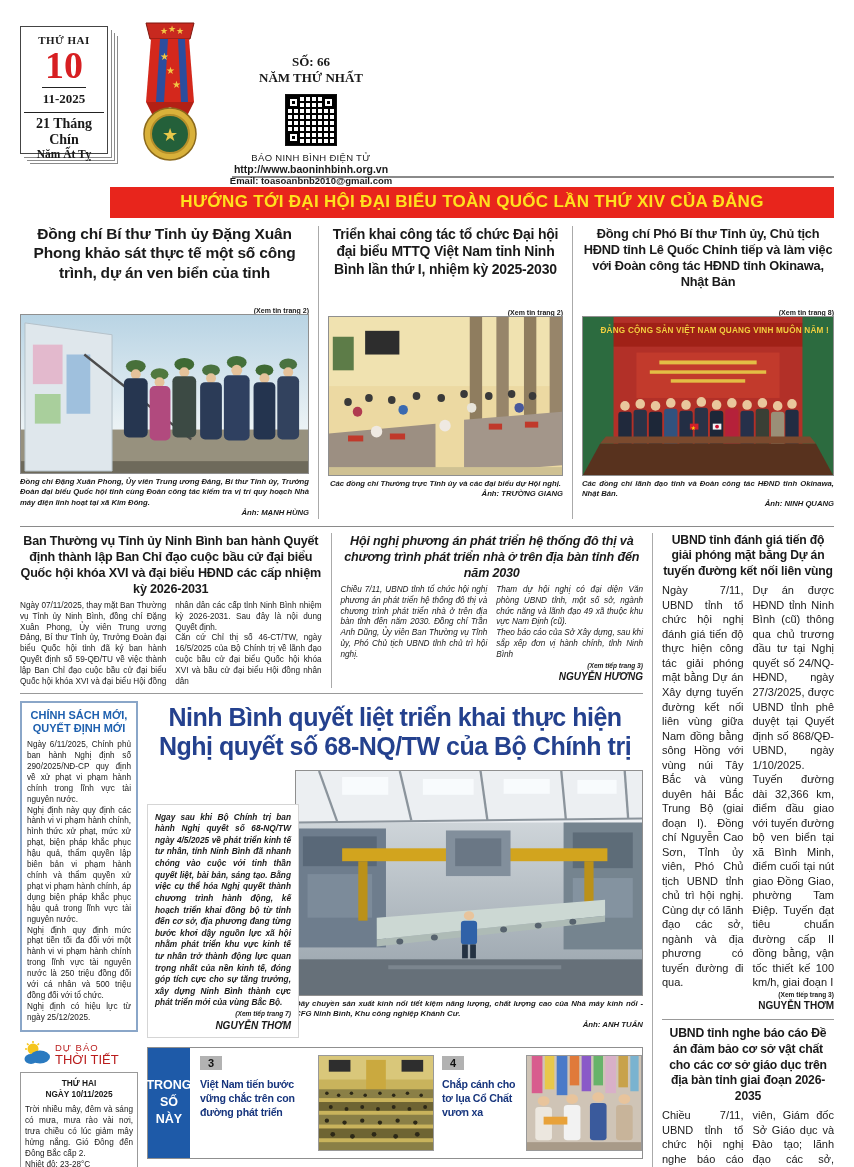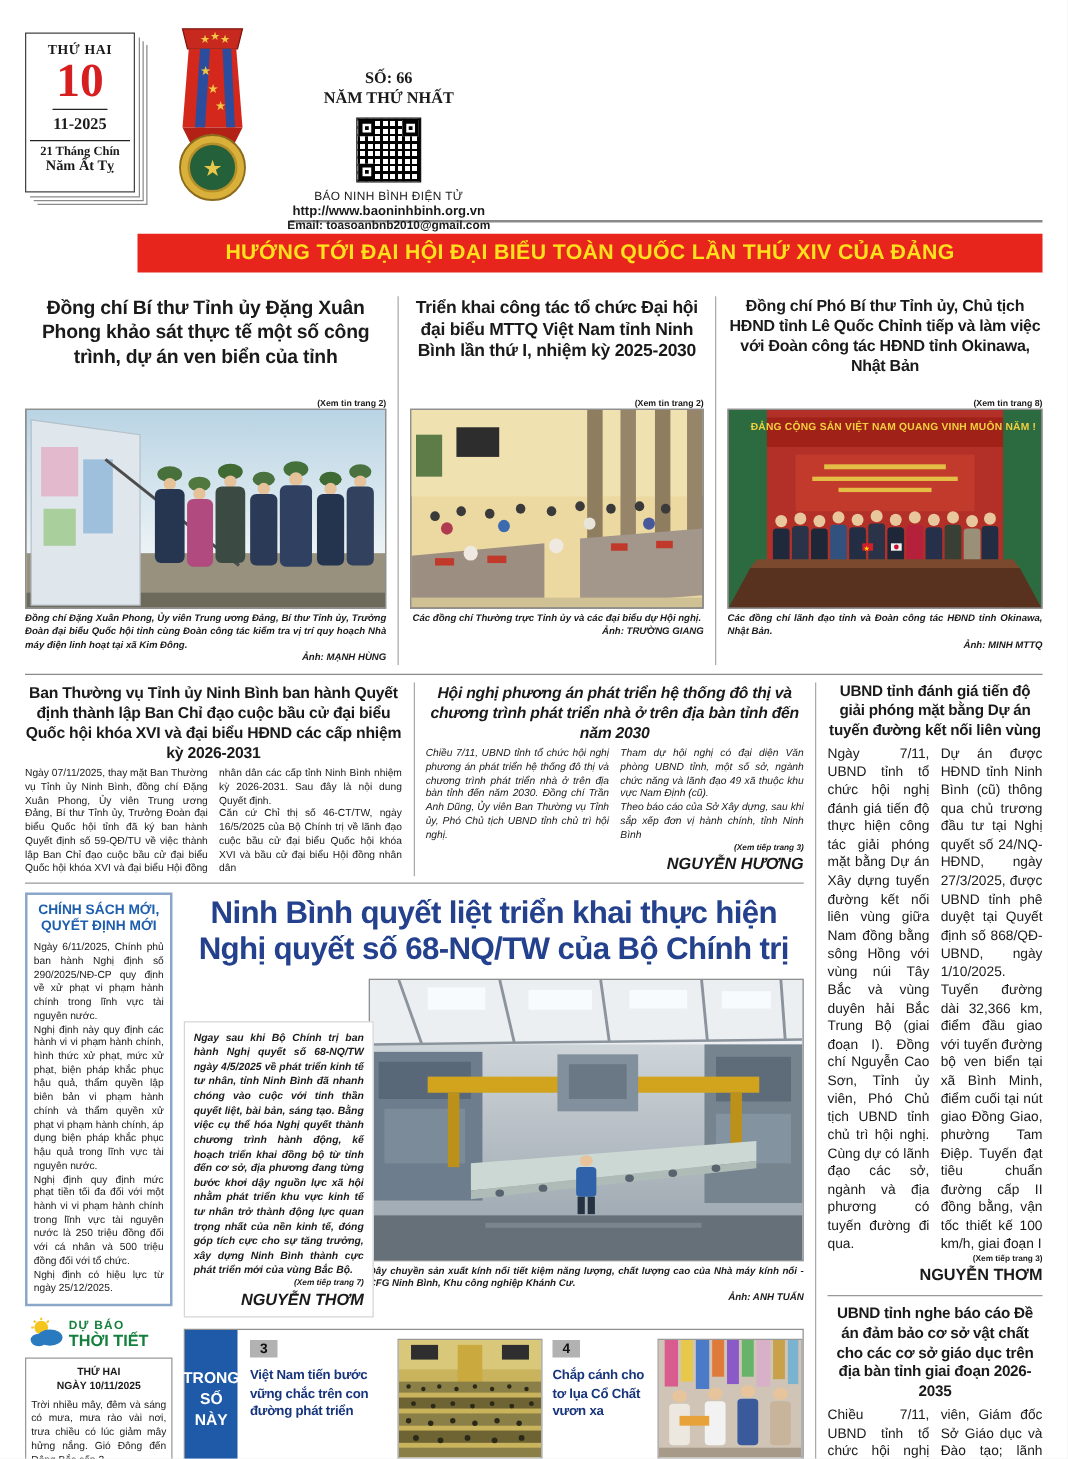--- a/index.html
+++ b/index.html
@@ -8,21 +8,21 @@
 
   
   .header { display:flex; height:148px; }
   .calendar { width:88px; height:128px; margin-top:4px; border:1px solid #444; background:#fff; text-align:center; padding:7px 3px 4px;
     font-family:"Liberation Serif","DejaVu Serif",serif;
     box-shadow:3px 3px 0 #fff,4px 4px 0 #8a8a8a,6px 6px 0 #fff,7px 7px 0 #8a8a8a,9px 9px 0 #fff,10px 10px 0 #8a8a8a; position:relative; z-index:2; }
   .cal-weekday { font-weight:bold; font-size:11px; letter-spacing:.5px; }
   .cal-day { color:#d71f22; font-size:38px; font-weight:bold; line-height:1.02; }
   .cal-rule { width:55%; border-top:1.5px solid #222; margin:2px auto 3px; }
   .cal-my { font-weight:bold; font-size:13px; }
-  .cal-lunar { border-top:1px solid #222; margin-top:5px; padding-top:3px; font-weight:bold; font-size:10px; }
+  .cal-lunar { border-top:1px solid #222; margin-top:5px; padding-top:3px; font-weight:bold; font-size:14px; }
   .cal-lunar-year { font-weight:bold; font-size:11.5px; }
   .medal-wrap { width:64px; margin:0 16px 0 30px; }
   .mast-center { flex:1; padding-top:2px; }
   .mast-title { color:#e2231c; font-weight:bold; font-size:74px; line-height:.92; letter-spacing:-3px; transform:scaleX(.84); transform-origin:left top; white-space:nowrap; }
   .mast-bar { width:372px; height:7px; background:#e2231c; margin:4px 0 5px; }
   .tagline { color:#6b120c; font-weight:bold; font-size:12.8px; line-height:1.3; letter-spacing:-.2px; white-space:nowrap; transform:scaleX(.93); transform-origin:left top; }
   .mast-right { width:186px; text-align:center; padding-top:32px; }
   .issue-no, .issue-year { font-family:"Liberation Serif","DejaVu Serif",serif; font-weight:bold; font-size:13px; line-height:1.25; }
   .qr { width:52px; height:52px; margin:7px auto 6px; position:relative; border:1px solid #111;
     background:repeating-linear-gradient(0deg,#000 0 2px,transparent 2px 6px),repeating-linear-gradient(90deg,#000 0 2px,#fff 2px 6px); }
@@ -32,21 +32,21 @@
   .portal { font-size:9.5px; letter-spacing:.3px; }
   .site-url { font-weight:bold; font-size:10.5px; }
   .site-email { font-weight:bold; font-size:9.5px; }
 
   .head-rule { border-top:2px solid #8a8a8a; margin:6px 0 0 212px; }
 
   
   .banner { margin:9px 0 0 90px; background:#e8251c; color:#ffe11e; font-weight:bold; font-size:17px; text-align:center; padding:5px 0 6px; letter-spacing:.3px; }
 
   
-  .top3 { display:flex; margin-top:19px; }
+  .top3 { display:flex; margin-top:6px;align-items:flex-end; }
   .tcol { box-sizing:border-box; }
   .tcol1 { width:298px; padding-right:9px; }
   .tcol2 { width:254px; padding:0 9px; border-left:1px solid #aaa; }
   .tcol3 { width:262px; padding-left:9px; border-left:1px solid #aaa; }
   .hl { height:90px; display:flex; flex-direction:column; }
   .hl-title { font-weight:bold; text-align:center; line-height:1.25; letter-spacing:-.2px; }
   .t1 { font-size:15.5px; } .t2 { font-size:14px; } .t3 { font-size:12.8px; }
   .hl-note { margin-top:auto; text-align:right; font-weight:bold; font-size:7px; }
   .photo-frame { border:1px solid #8f8f8f; height:160px; position:relative; overflow:hidden; background:#737373; }
   .photo-frame svg { width:100%; height:100%; display:block; }
@@ -59,34 +59,34 @@
 
   
   .lower { display:flex; }
   .lower-left { flex:0 0 586px; }
   .rail { flex:1; border-left:1px solid #aaa; margin-left:9px; padding-left:9px; }
 
   .art-title { font-weight:bold; text-align:center; font-size:12.6px; line-height:1.28; letter-spacing:-.2px; margin-bottom:4px; }
   .art-body { font-size:8.2px; line-height:1.32; text-align:justify; column-count:2; column-gap:9px; white-space:pre-line; }
   .art-meta { text-align:right; margin-top:1px; line-height:1.3; }
   .art-more { font-weight:bold; font-size:6.6px; display:block; }
-  .art-author { font-weight:bold; font-size:13px; display:block; }
+  .art-author { font-weight:bold; font-size:10px; display:block; }
 
   .row2 { display:flex; border-bottom:1px solid #999; padding-bottom:5px; }
   .art-el { width:50%; padding-right:9px; border-right:1px solid #aaa; }
   .art-ur { width:50%; padding-left:9px;font-style:italic; }
 
   .feature-zone { display:flex; margin-top:7px; }
   .left-rail { width:118px; flex:none; }
   .policy-box { border:2px solid #8aa6c8; padding:6px 5px; }
   .policy-title { color:#1d5fae; font-weight:bold; text-align:center; font-size:11px; line-height:1.25; white-space:pre-line; margin-bottom:4px; }
   .policy-body { font-size:8.2px; line-height:1.33; text-align:justify; white-space:pre-line; }
   .weather { margin-top:9px; }
   .weather-head { display:flex; align-items:center; gap:3px; padding-left:2px; }
-  .weather-label { color:#15803d; font-weight:bold; line-height:1.05; }
+  .weather-label { color:#b91c1c; font-weight:normal; line-height:1.05; }
   .wlab-s { font-size:9.5px; letter-spacing:1px; display:block; }
   .wlab-b { font-size:13px; display:block; }
   .weather-box { border:1px solid #999; margin-top:3px; padding:5px 4px; }
   .wb-title { text-align:center; font-weight:bold; font-size:8.3px; white-space:pre-line; line-height:1.4; }
   .wb-body { font-size:8.2px; line-height:1.35; text-align:justify; white-space:pre-line; margin-top:3px; }
 
   .feature-main { flex:1; margin-left:9px; }
   .feature-title { color:#24418e; font-weight:bold; font-size:25px; line-height:1.16; text-align:center; letter-spacing:-.5px; margin-top:2px; }
   .feature-body { display:flex; margin-top:9px; }
   .lead-col { width:152px; flex:none; position:relative; z-index:2; }
@@ -309,21 +309,21 @@
           <polygon points="18,128 244,128 238,121 24,121" fill="#7b4a2e"></polygon>
           <rect x="112" y="108" width="9" height="6" fill="#d01f2a"></rect>
             <text x="113" y="114" font-size="6" fill="#ffd400">★</text>
           <rect x="136" y="108" width="9" height="6" fill="#f2f2f2"></rect>
             <circle cx="140.5" cy="111" r="2" fill="#c8102e"></circle>
         </svg>
         <div class="pbanner">ĐẢNG CỘNG SẢN VIỆT NAM QUANG VINH MUÔN NĂM !</div>
       </div>
       <div class="caption">
         <span>Các đồng chí lãnh đạo tỉnh và Đoàn công tác HĐND tỉnh Okinawa, Nhật Bản.</span>
-        <span class="credit">Ảnh: MINH MTTQ</span>
+        <span class="credit">Ảnh: NINH QUANG</span>
       </div>
     </div>
   </div>
 
   <div class="mid-rule"></div>
 
   <div class="lower">
 
     <div class="lower-left">
 

